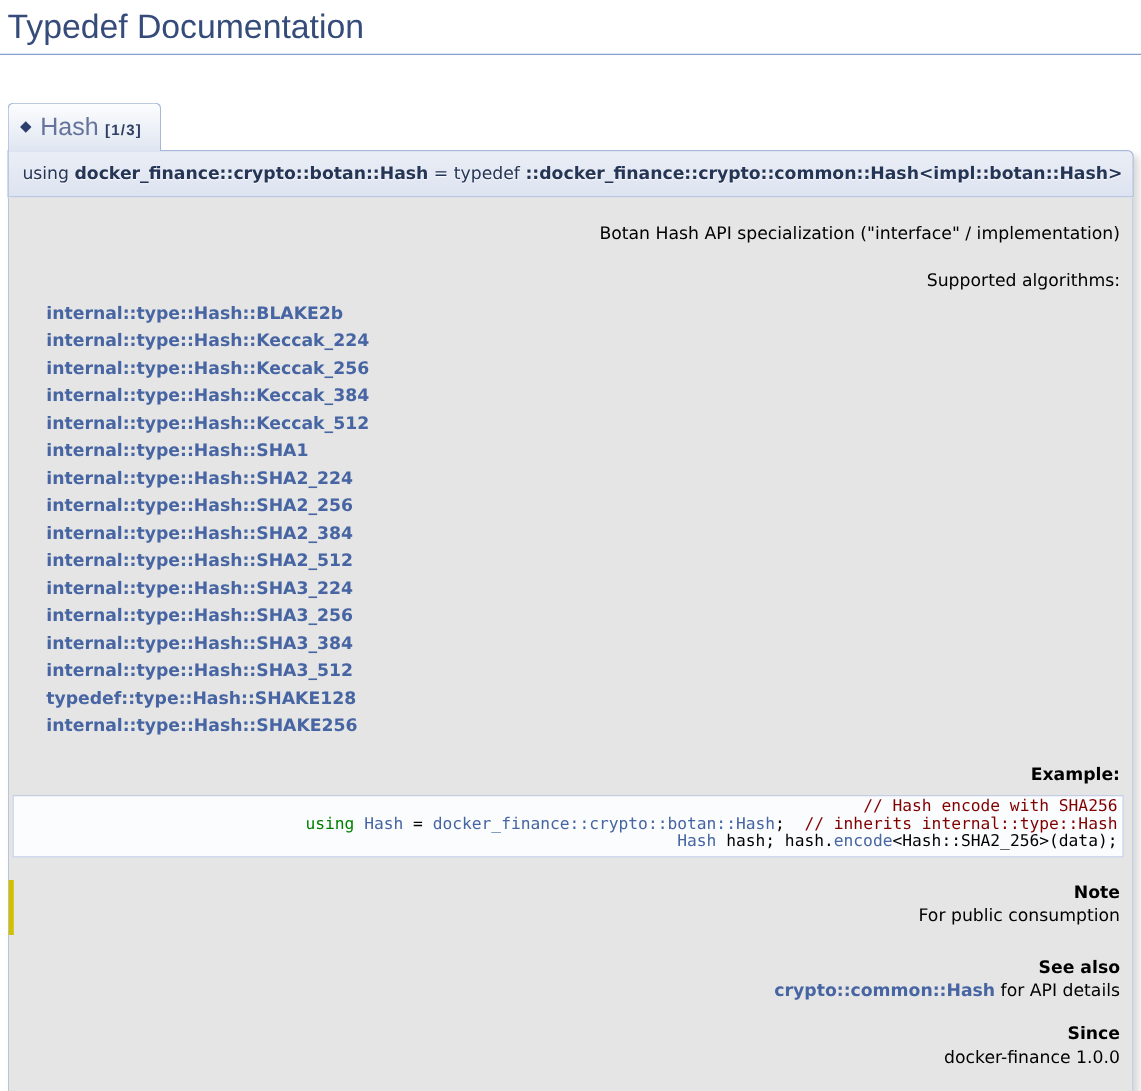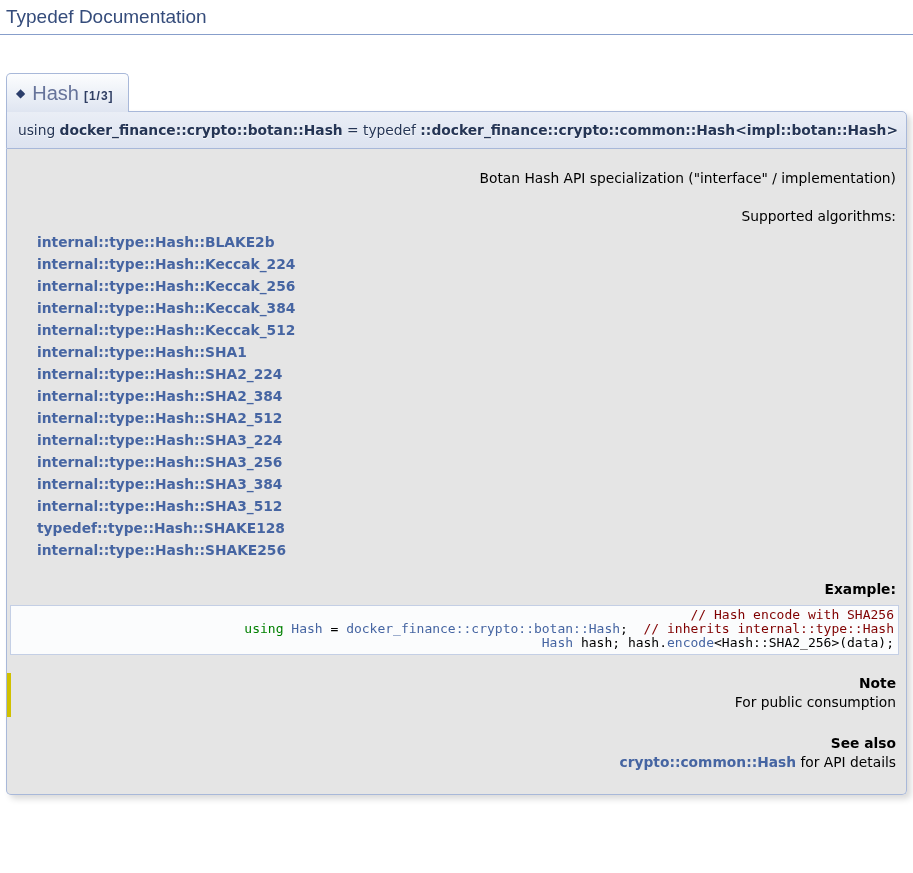--- a/index.html
+++ b/index.html
@@ -10,21 +10,21 @@
   }
   html,body{margin:0;padding:0;background:#fff;}
   body{
     width:913px;height:873px;overflow:hidden;
     font-family:"DejaVu Sans",sans-serif;font-size:13.8px;color:#000;
     box-sizing:border-box;
   }
   
   h2.groupheader{
     font-family:"Liberation Sans",sans-serif;font-weight:400;
-    font-size:19px;color:var(--header-text,#354C7B);
+    font-size:27px;color:var(--header-text,#354C7B);
     margin:4px 0 0 0;padding:2px 0 6px 6px;
     border-bottom:1px solid var(--header-underline,#879ECB);
   }
   
   .memwrap{margin:38px 6px 12px 6px;}
   .memtitle{
     display:inline-block;position:relative;z-index:2;margin:0 0 -1px 0;
     border:1px solid var(--box-border,#A8B8D9);border-bottom:none;
     border-radius:5px 5px 0 0;
     padding:7px 14px 7px 9px;
@@ -109,20 +109,21 @@
         <p class="supported">Supported algorithms:</p>
 
         <div class="algo-list">
             <a class="el" href="#">internal::type::Hash::BLAKE2b</a>
             <a class="el" href="#">internal::type::Hash::Keccak_224</a>
             <a class="el" href="#">internal::type::Hash::Keccak_256</a>
             <a class="el" href="#">internal::type::Hash::Keccak_384</a>
             <a class="el" href="#">internal::type::Hash::Keccak_512</a>
             <a class="el" href="#">internal::type::Hash::SHA1</a>
             <a class="el" href="#">internal::type::Hash::SHA2_224</a>
+            <a class="el" href="#">internal::type::Hash::SHA2_256</a>
             <a class="el" href="#">internal::type::Hash::SHA2_384</a>
             <a class="el" href="#">internal::type::Hash::SHA2_512</a>
             <a class="el" href="#">internal::type::Hash::SHA3_224</a>
             <a class="el" href="#">internal::type::Hash::SHA3_256</a>
             <a class="el" href="#">internal::type::Hash::SHA3_384</a>
             <a class="el" href="#">internal::type::Hash::SHA3_512</a>
             <a class="el" href="#">typedef::type::Hash::SHAKE128</a>
             <a class="el" href="#">internal::type::Hash::SHAKE256</a>
           </div>
 
@@ -137,17 +138,21 @@
         <dl class="section note">
           <dt>Note</dt>
           <dd>For public consumption</dd>
         </dl>
 
         <dl class="section see">
           <dt>See also</dt>
           <dd><a class="el" href="#">crypto::common::Hash</a><span> for API details</span></dd>
         </dl>
 
+        <dl class="section since">
+          <dt>Since</dt>
+          <dd>docker-finance 1.0.0</dd>
+        </dl>
 
       </div>
     </div>
   </div>
 </div>
 
 </body></html>

